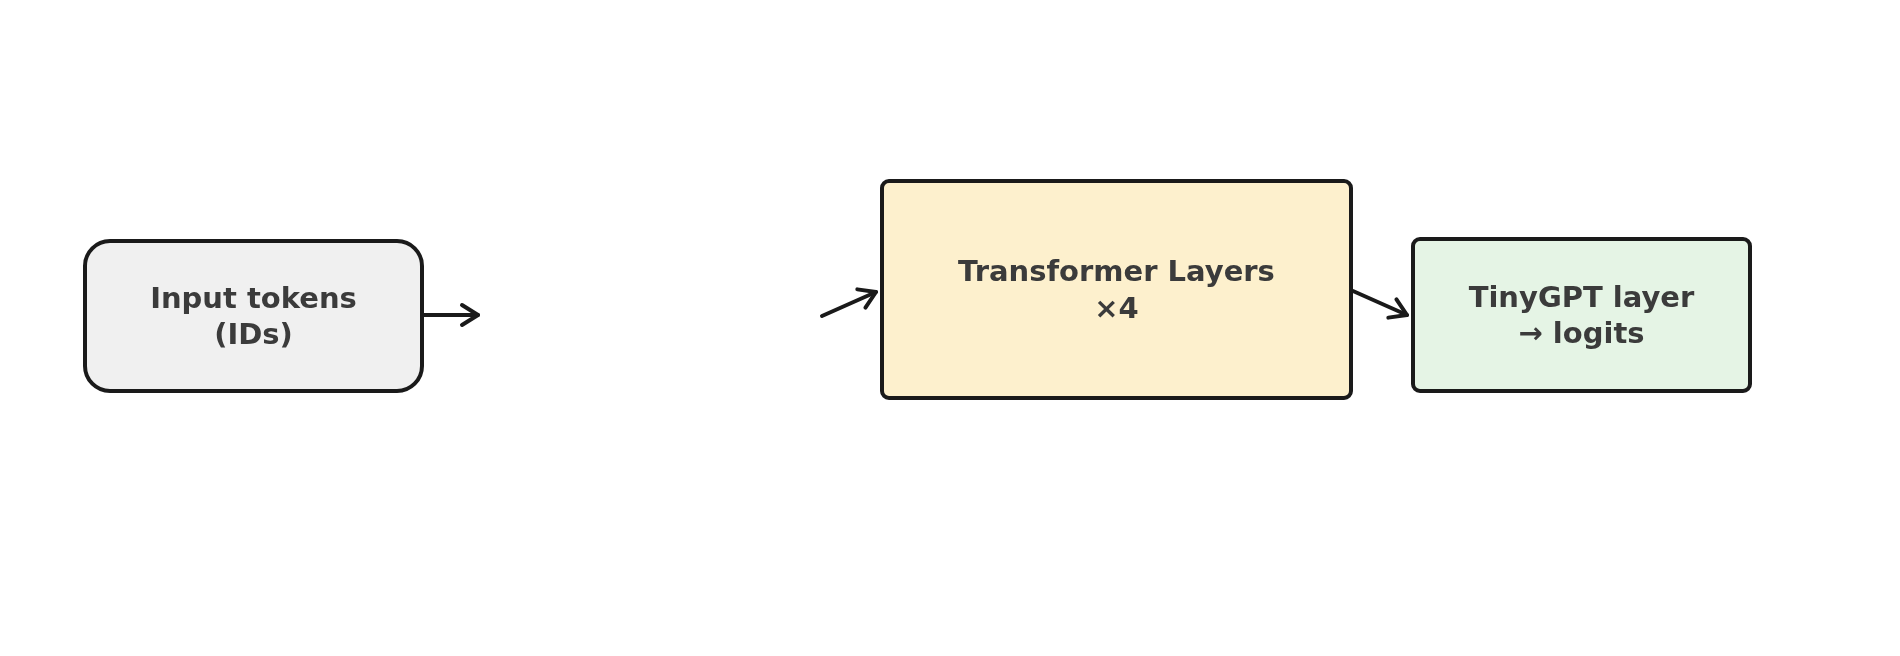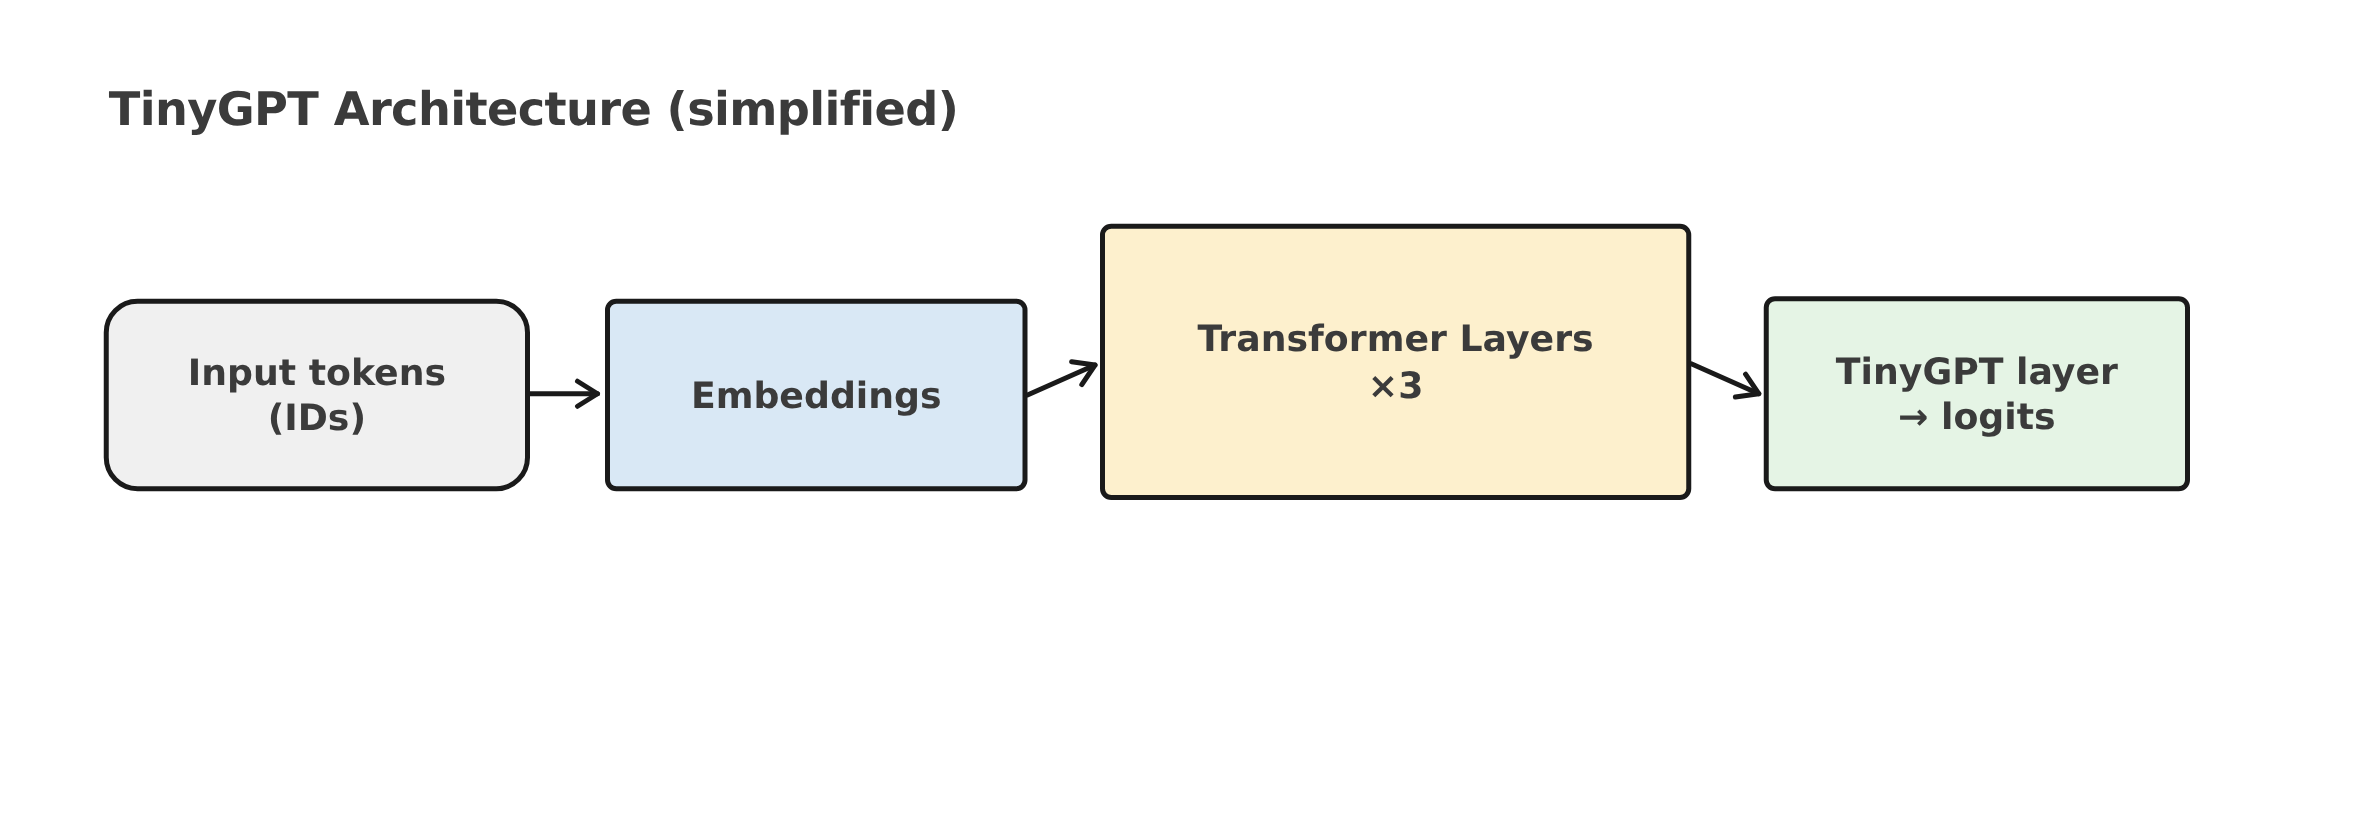--- a/index.html
+++ b/index.html
@@ -54,45 +54,41 @@
   .node-input       { left: 83px;   top: 239px; width: 341px; height: 154px; border-radius: 27px; }
   .node-embeddings  { left: 484px;  top: 239px; width: 338px; height: 154px; }
   .node-transformer { left: 880px;  top: 179px; width: 473px; height: 221px; }
   .node-output      { left: 1411px; top: 237px; width: 341px; height: 156px; }
 </style>
 </head>
 <body>
 
 <div class="canvas">
 
-  <h1 class="title">TinyGPT Architecture (simplified)</h1>
 
   <svg class="edges" viewBox="0 0 1900 656" xmlns="http://www.w3.org/2000/svg">
     <defs>
       <marker id="arrowhead" markerUnits="userSpaceOnUse" markerWidth="26" markerHeight="26" viewBox="0 0 26 26" refX="22" refY="13" orient="auto">
         <path d="M6,3 L22,13 L6,23" fill="none" stroke="#1a1a1a" stroke-width="4" stroke-linecap="round" stroke-linejoin="round"></path>
       </marker>
     </defs>
     <path class="edge" d="M424,315 L478,315" marker-end="url(#arrowhead)"></path>
     <path class="edge" d="M822,316 L876,292" marker-end="url(#arrowhead)"></path>
     <path class="edge" d="M1353,291 L1407,315" marker-end="url(#arrowhead)"></path>
   </svg>
 
   <div class="node node-input" style="background: rgb(240, 240, 240);">
     <span class="node-label">Input tokens
 (IDs)</span>
   </div>
 
-  <div class="node node-embeddings" style="background: rgb(217, 232, 245);">
-    <span class="node-label">Embeddings</span>
-  </div>
 
   <div class="node node-transformer" style="background: rgb(253, 240, 205);">
     <span class="node-label">Transformer Layers
-×3</span>
+×4</span>
   </div>
 
   <div class="node node-output" style="background: rgb(229, 244, 229);">
     <span class="node-label">TinyGPT layer
 → logits</span>
   </div>
 
 </div>
 
 </body></html>

